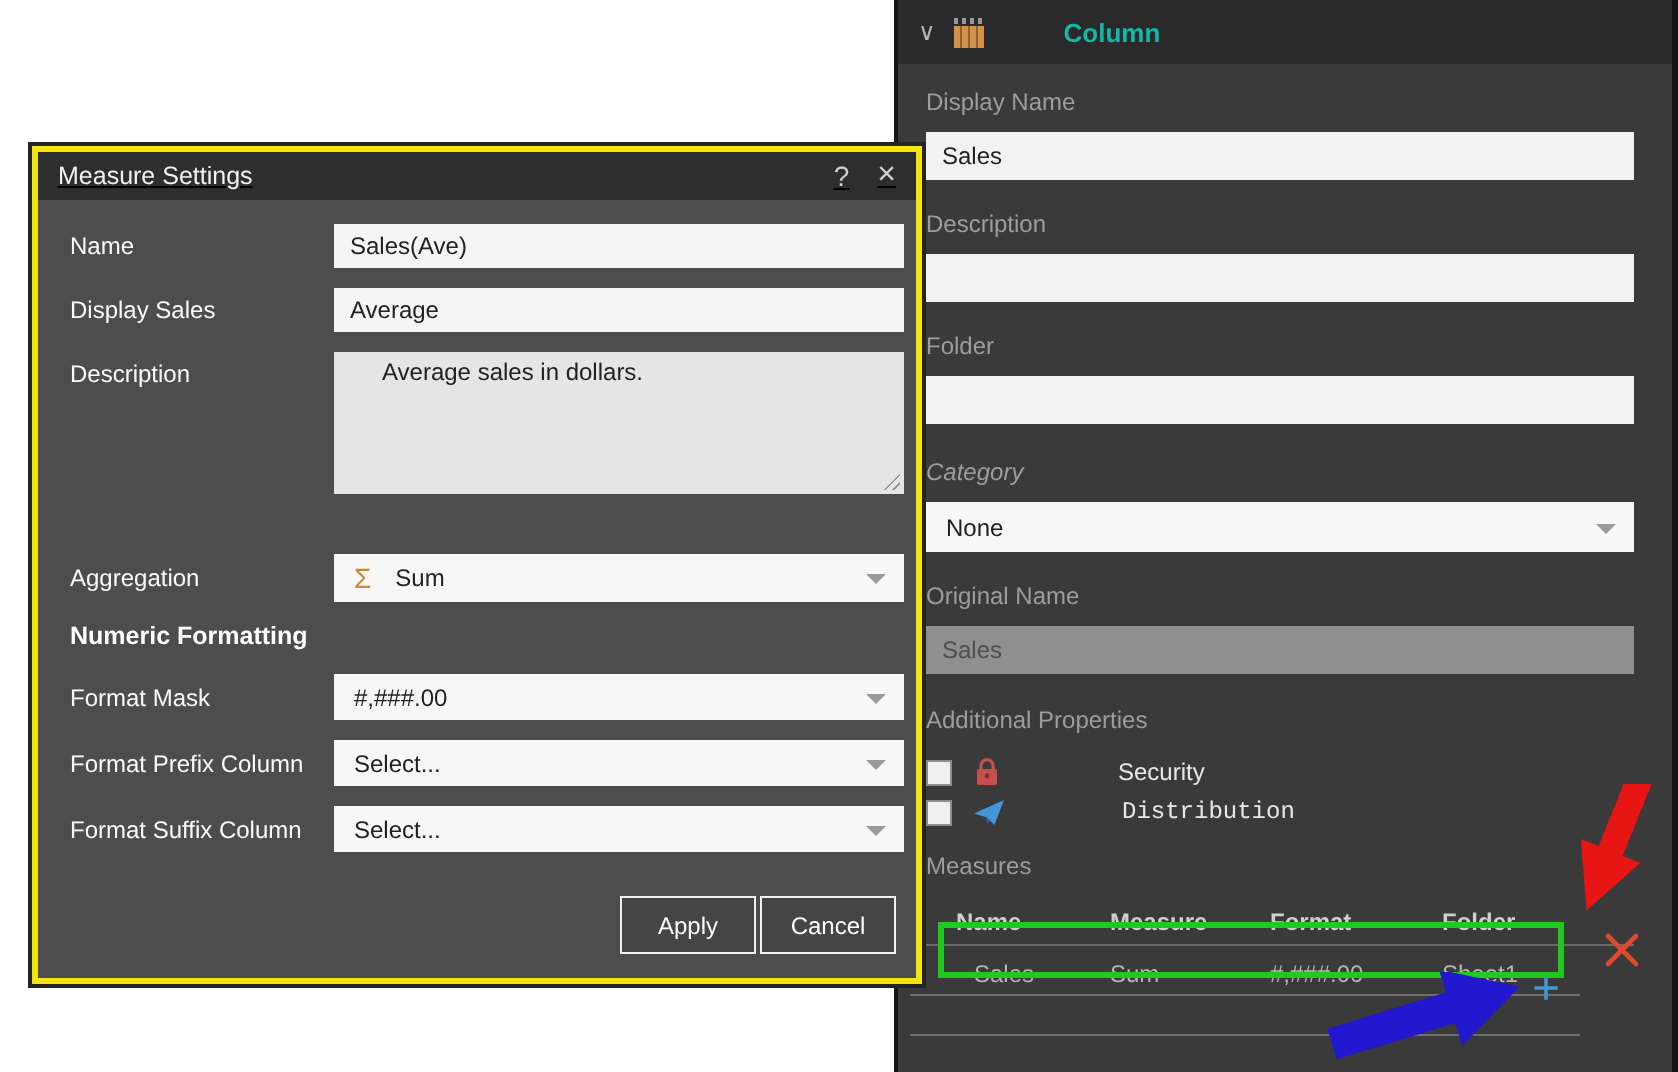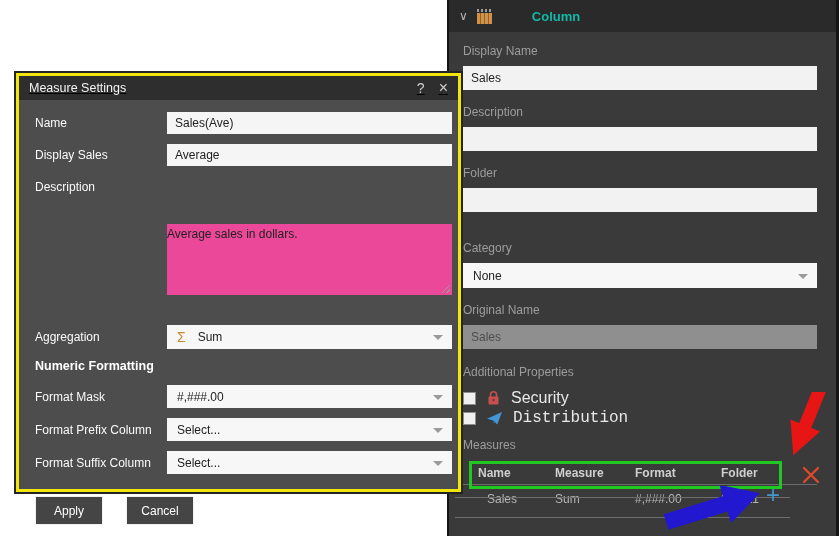--- a/index.html
+++ b/index.html
@@ -21,21 +21,21 @@
   .plabel { color:#9d9d9d; font-size:12px; height:14px; }
   .pinput { width:100%; height:24px; background:#f2f2f2; border:none; outline:none;
             font-family:"Liberation Sans",sans-serif; font-size:12px; color:#222; padding:0 8px; display:block; }
   .pinput.disabled { background:#8f8f8f; color:#4e4e4e; }
   .pselect { width:100%; height:25px; background:#f7f7f7; display:flex; align-items:center;
              padding:0 10px; font-size:12px; color:#222; position:relative; cursor:default; }
   .tri { width:0; height:0; border-left:5px solid transparent; border-right:5px solid transparent;
          border-top:5px solid #9a9a9a; position:absolute; right:9px; top:50%; margin-top:-2px; }
   .chk-row { display:flex; align-items:center; gap:11px; height:18px; }
   .chk { width:13px; height:13px; background:#f0f0f0; border:1px solid #8d8d8d; flex:0 0 auto; }
-  .chk-label { color:#e8e8e8; font-size:16px; }
+  .chk-label { color:#e8e8e8; font-size:12px;margin-left:48px; }
   .mtable { margin-top:14px; }
   .mt-head { display:grid; grid-template-columns:92px 80px 86px 96px; border-bottom:1px solid #6b6b6b; padding-bottom:4px; }
   .mt-head span { color:#cfcfcf; font-size:12px; font-weight:bold; }
   .mt-row { display:grid; grid-template-columns:92px 80px 86px 96px; align-items:center; height:27px; }
   .mt-row span { color:#b5b5b5; font-size:12px; }
   .mt-head span:first-child, .mt-row span:first-child { padding-left:15px; }
   .mt-row span:first-child { padding-left:24px; }
   .divider { position:absolute; height:1px; background:#6e6e6e; }
   .del-x { position:absolute; left:352px; top:465px; width:20px; height:20px; cursor:pointer; }
   .add-plus { position:absolute; left:317px; top:483px; color:#3f9ad1; font-size:24px; font-weight:400; line-height:1; cursor:pointer; }
@@ -47,31 +47,31 @@
   .titlebar { height:24px; background:#2e2e2e; display:flex; align-items:center; padding:0 10px; flex:0 0 auto;text-decoration:underline; }
   .titlebar .title { color:#f2f2f2; font-size:12.5px; flex:1; }
   .tb-btn { color:#cfcfcf; font-size:14px; margin-left:14px; line-height:1; cursor:pointer; }
   .dlg-content { flex:1; padding:12px 6px 10px 16px; }
   .drow { display:flex; align-items:center; margin-bottom:10px; }
   .drow.top { align-items:flex-start; }
   .dlabel { width:132px; flex:0 0 auto; color:#fafafa; font-size:12px; }
   .dfield { flex:1; position:relative; }
   .dinput { width:100%; height:22px; background:#f5f5f5; border:none; outline:none;
             font-family:"Liberation Sans",sans-serif; font-size:12px; color:#222; padding:0 8px; display:block; }
-  .dtextarea { width:100%; height:71px; background:#ec4899; border:none; outline:none; resize:none;
-            font-family:"Liberation Sans",sans-serif; font-size:12px; color:#222; padding:3px 0; display:block;margin-top:48px; }
+  .dtextarea { width:100%; height:71px; background:#e5e5e5; border:none; outline:none; resize:none;
+            font-family:"Liberation Sans",sans-serif; font-size:12px; color:#222; padding:3px 24px; display:block; }
   .grip { position:absolute; right:2px; bottom:2px; width:10px; height:10px;
           background:repeating-linear-gradient(-45deg, transparent 0 2px, #9a9a9a 2px 3px);
           clip-path:polygon(100% 0, 100% 100%, 0 100%); }
   .ddrop { width:100%; height:23px; background:#f7f7f7; display:flex; align-items:center;
            padding:0 10px; font-size:12px; color:#222; position:relative; cursor:default; }
   .sigma { color:#cc8833; font-size:14px; margin-right:12px; }
   .gap-lg { height:20px; }
   .dheading { color:#ffffff; font-weight:bold; font-size:12.5px; margin:6px 0 12px; }
-  .btn-row { display:flex; gap:23px; margin-top:22px; padding-right:4px; }
+  .btn-row { display:flex; justify-content:flex-end; gap:2px; margin-top:22px; padding-right:4px; }
   .dbtn { width:68px; height:29px; background:#454545; border:1px solid #f0f0f0; color:#ffffff;
           font-family:"Liberation Sans",sans-serif; font-size:12px; cursor:pointer; }
 
   
   .green-box { position:absolute; left:469px; top:461px; width:313px; height:28px;
                border:3px solid #21c821; pointer-events:none; }
   .anno { position:absolute; pointer-events:none; }
 </style>
 </head>
 <body>
@@ -85,21 +85,21 @@
       </span>
     <span class="panel-title">Column</span>
   </div>
   <div class="panel-body">
     <div class="plabel" style="margin-top:6px;">Display Name</div>
     <input class="pinput" style="margin-top: 8px;" value="Sales">
     <div class="plabel" style="margin-top:15px;">Description</div>
     <input class="pinput" style="margin-top: 8px;" value="">
     <div class="plabel" style="margin-top:15px;">Folder</div>
     <input class="pinput" style="margin-top: 8px;" value="">
-    <div class="plabel" style="margin-top:29px;">Category</div>
+    <div class="plabel" style="margin-top:17px;font-style:italic;">Category</div>
     <div class="pselect" style="margin-top:8px;text-align:center;">
       <span>None</span>
       <span class="tri"></span>
     </div>
     <div class="plabel" style="margin-top:15px;">Original Name</div>
     <input class="pinput disabled" style="margin-top: 8px;" readonly="" value="Sales">
     <div class="plabel" style="margin-top:16px;">Additional Properties</div>
     <div class="chk-row" style="margin-top:10px;">
       <span class="chk"></span>
       <svg width="13" height="14" viewBox="0 0 13 14">

